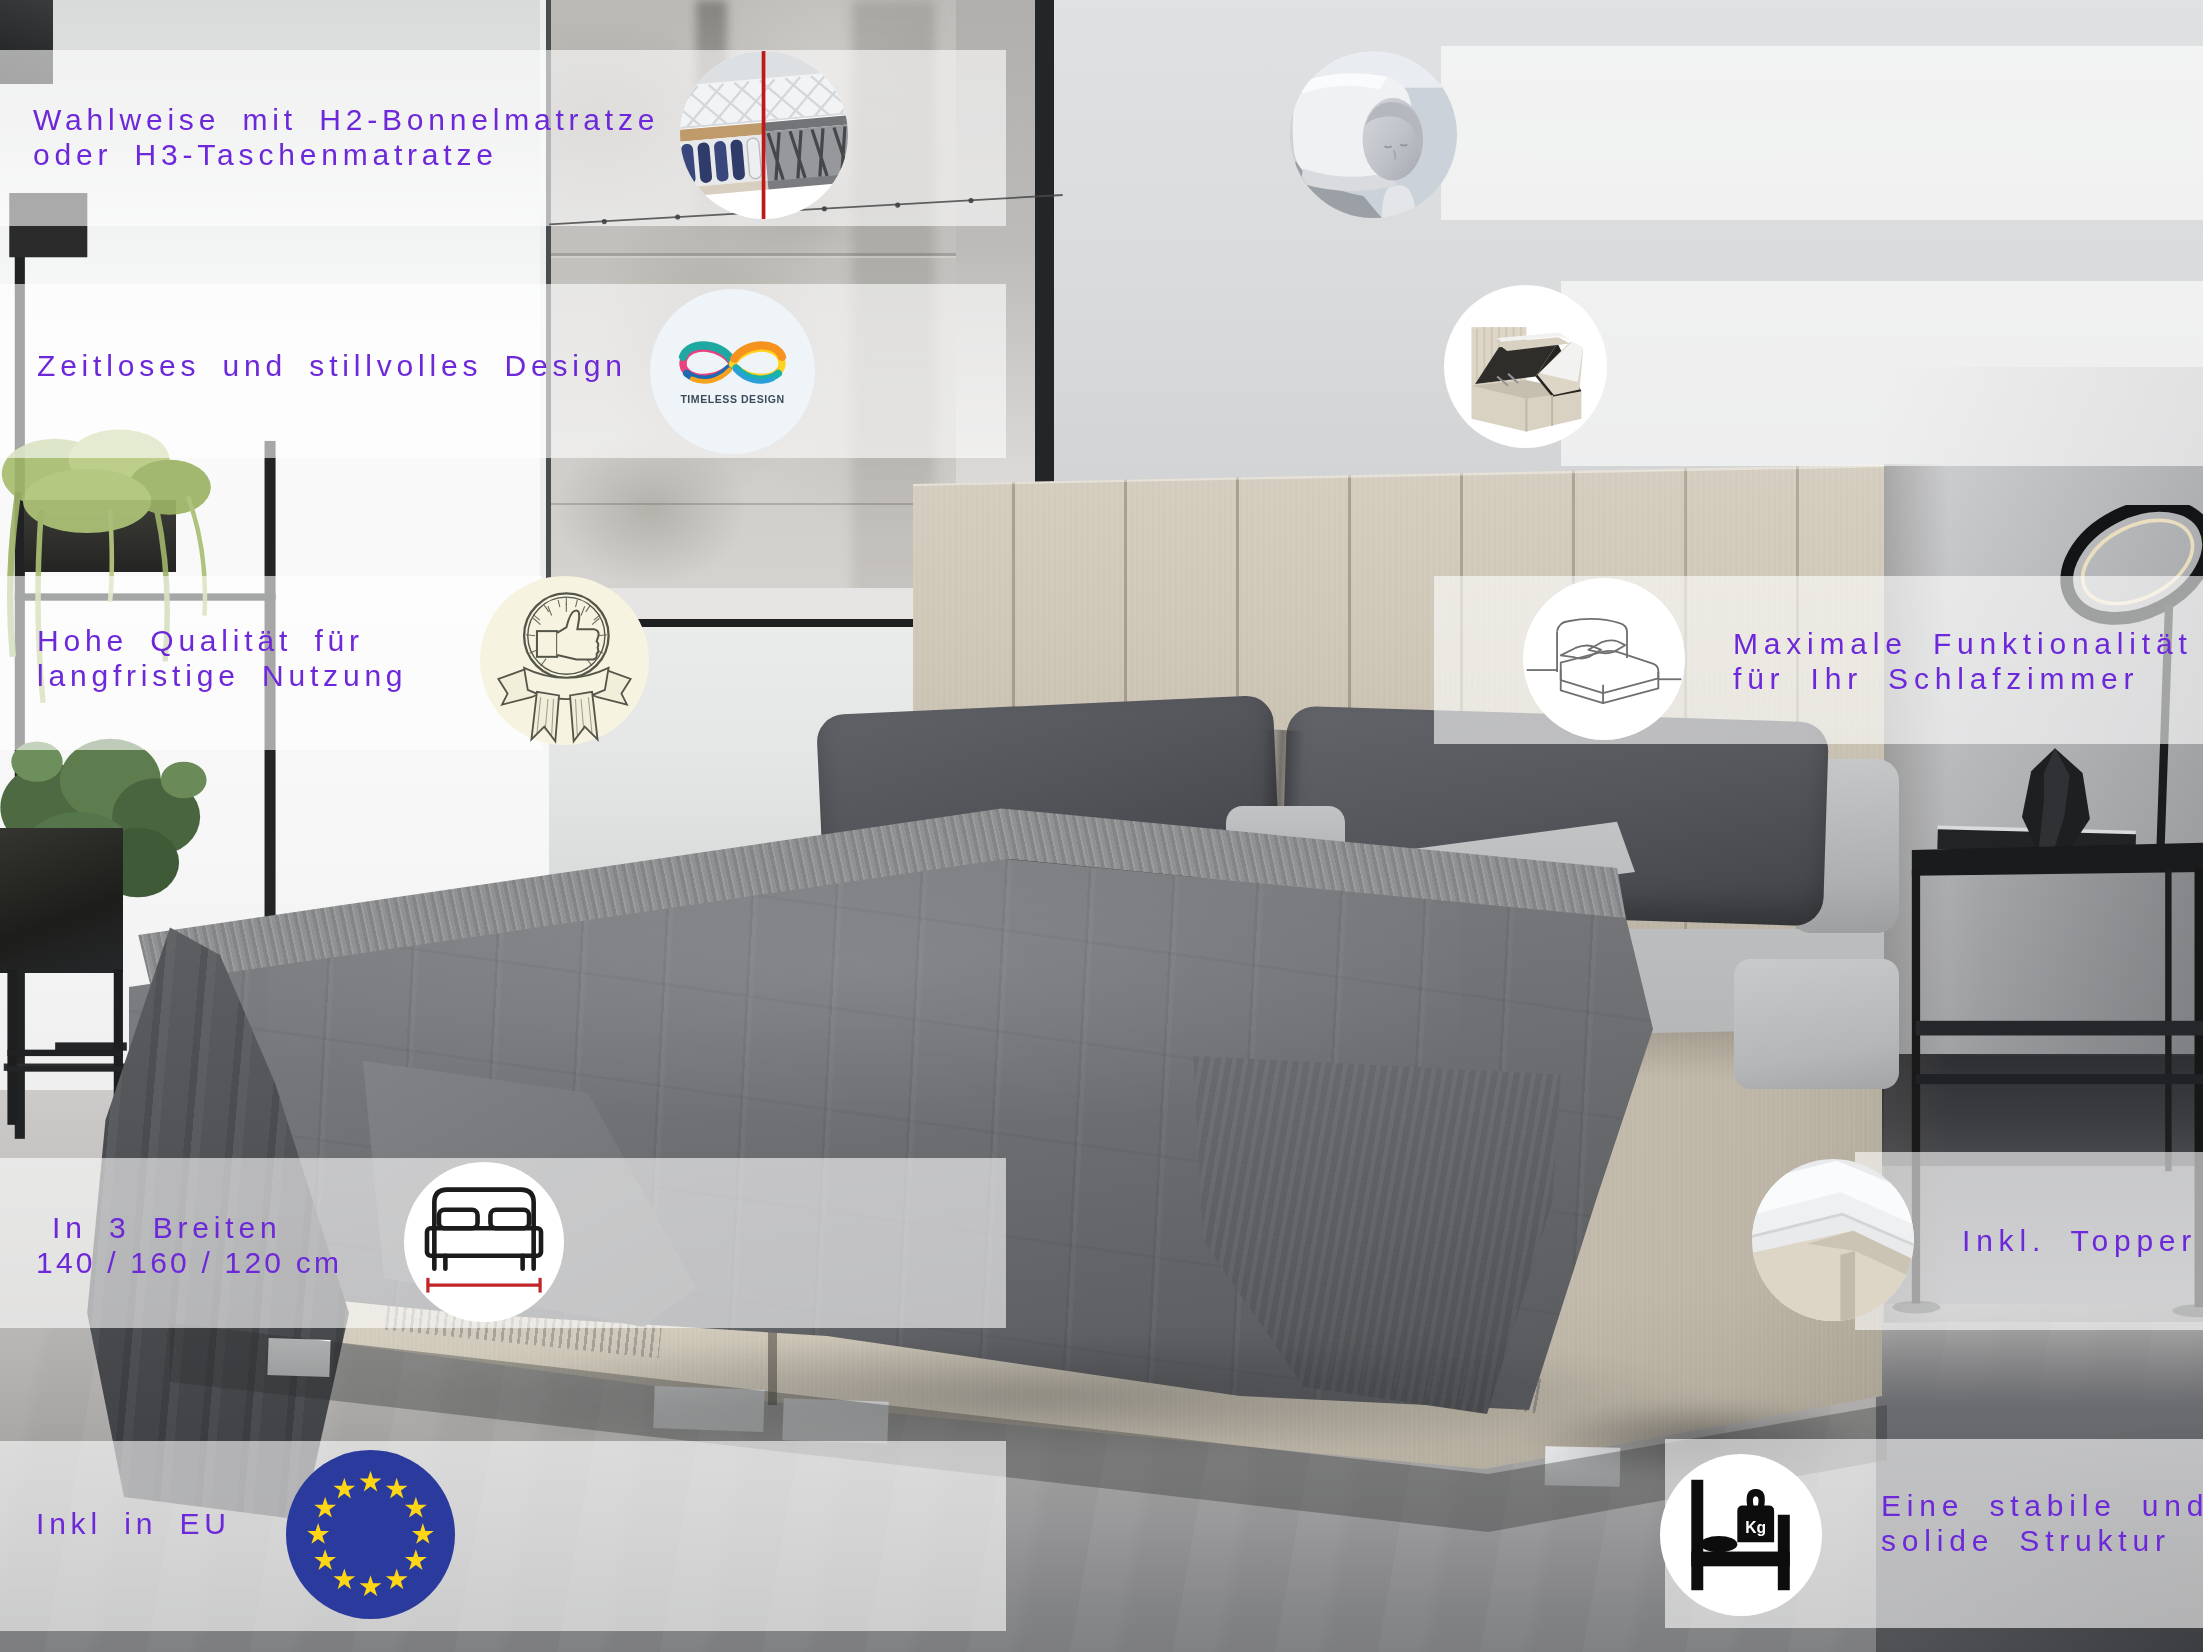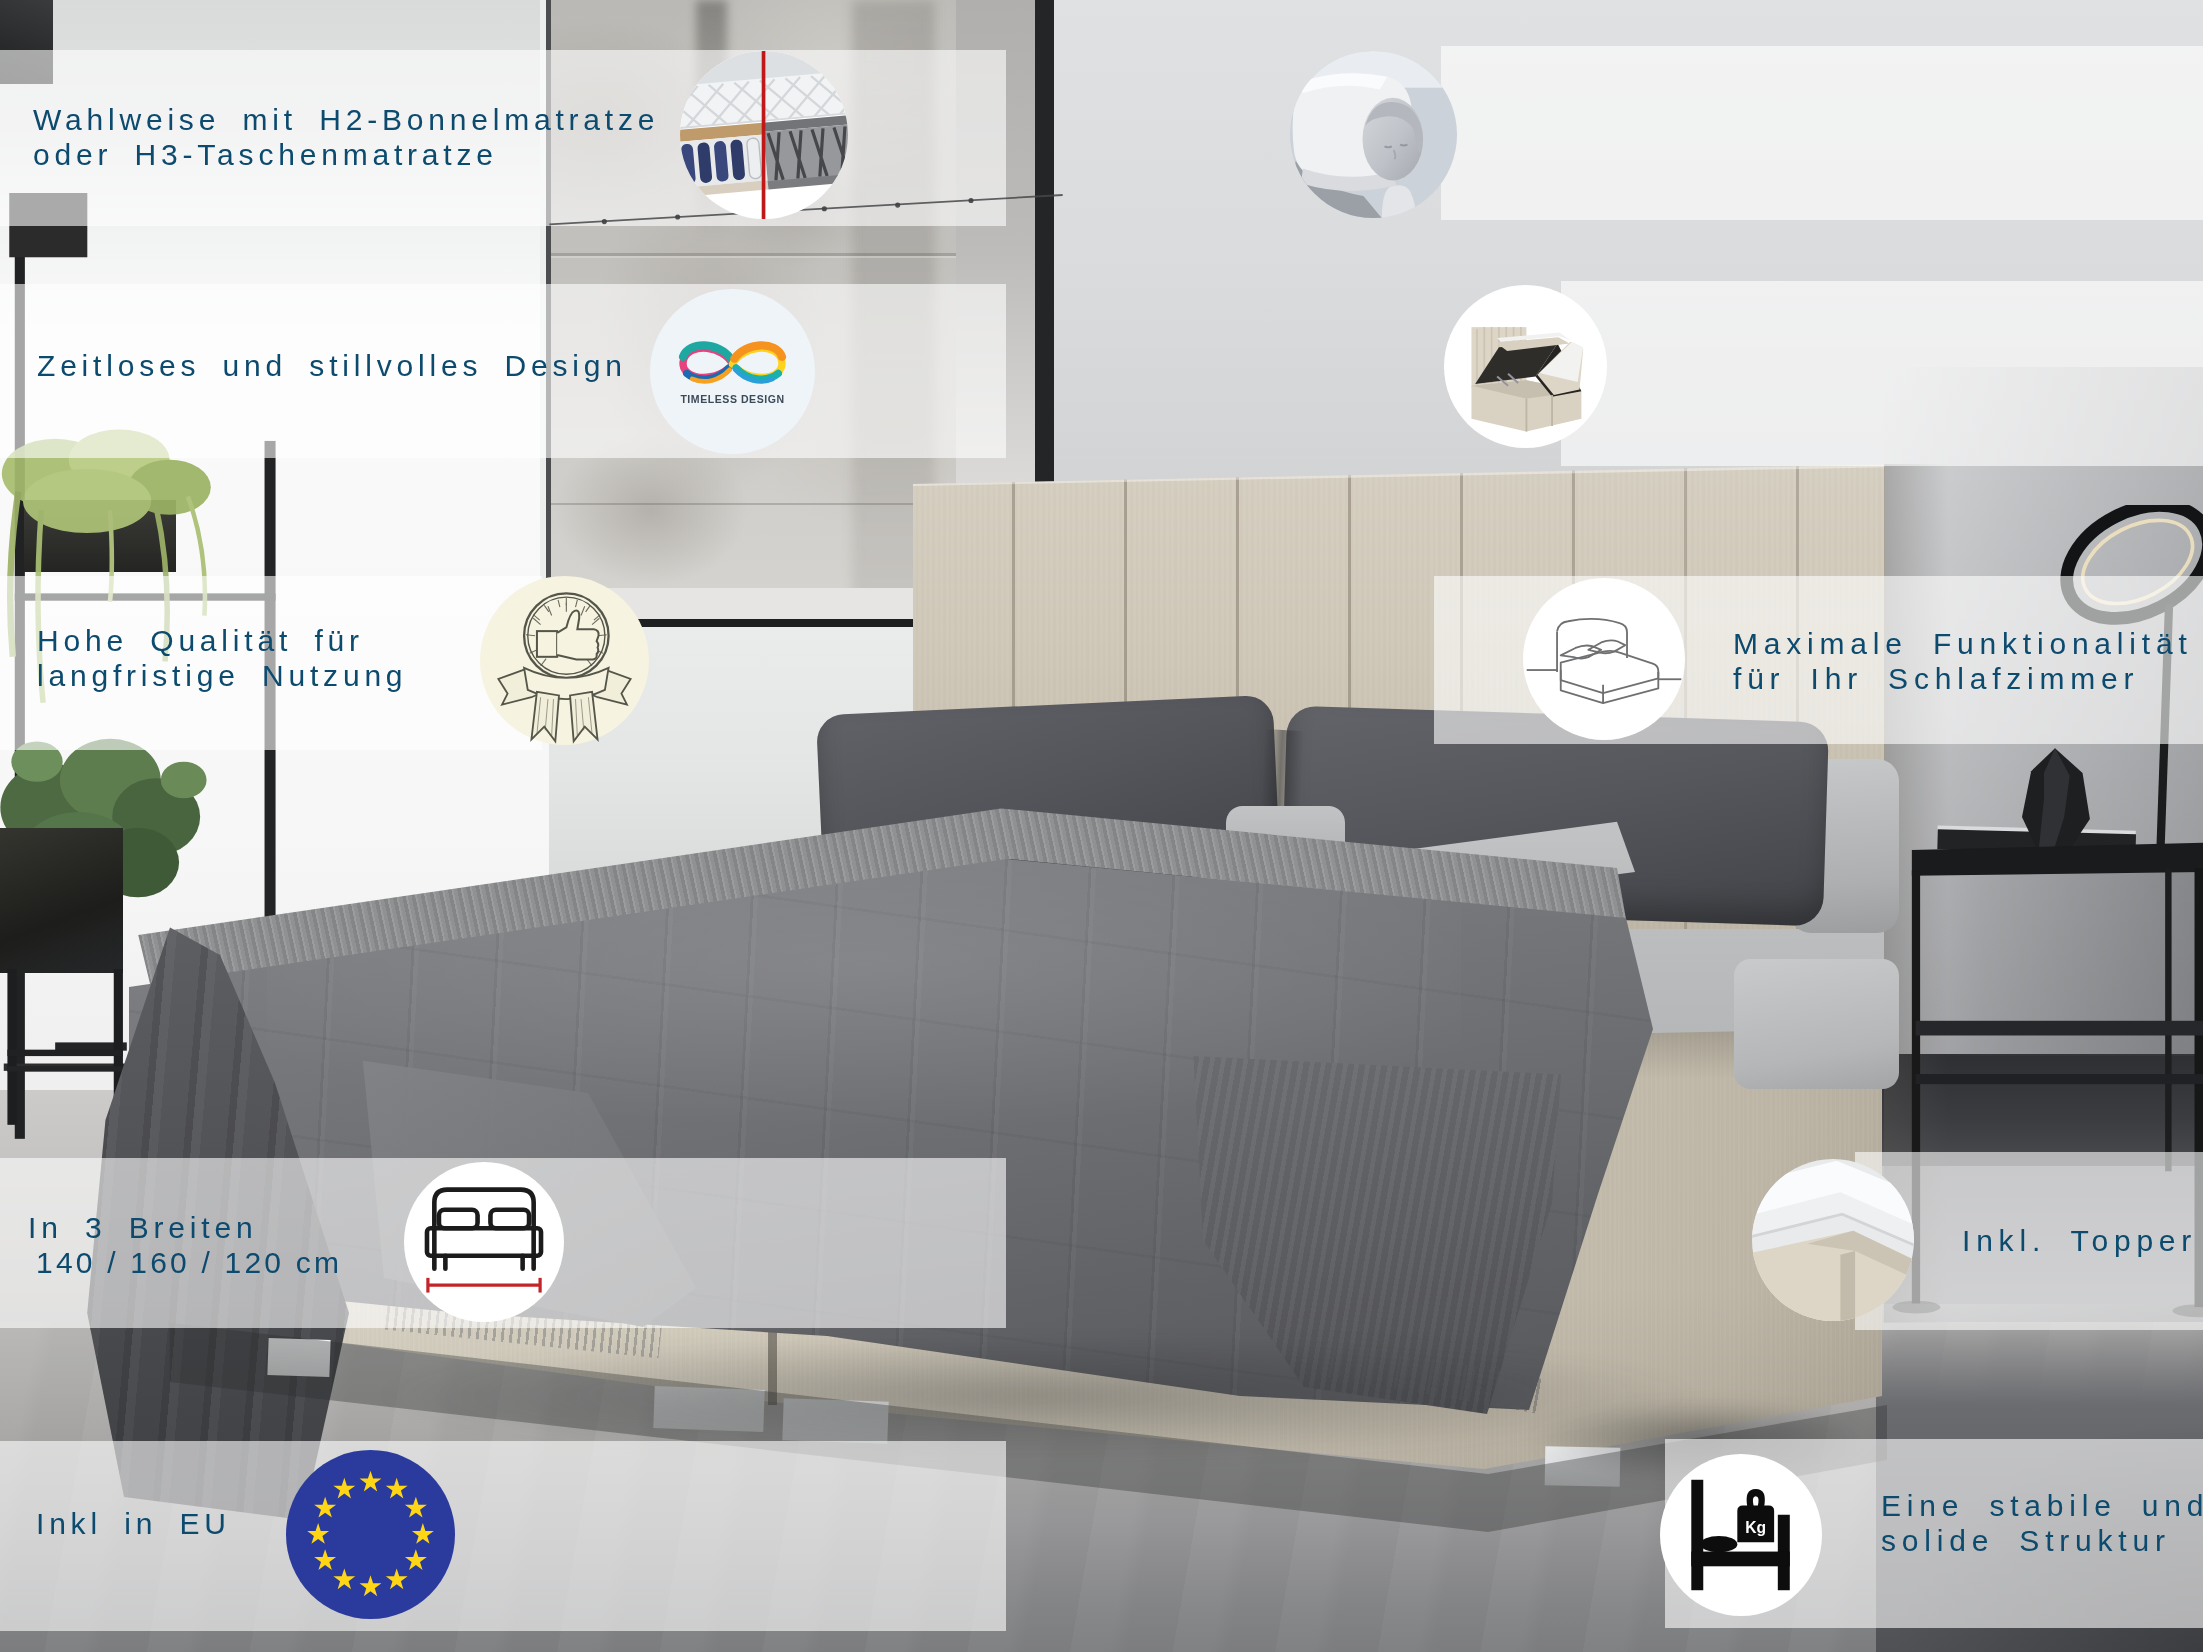--- a/index.html
+++ b/index.html
@@ -1,19 +1,19 @@
 <!DOCTYPE html>
 <html style="font-size:14.7px"><head>
 <meta charset="utf-8">
 <style>
 html,body{margin:0;padding:0;background:#888}
 #stage{position:relative;width:2204px;height:1653px;overflow:hidden;background:#d8d9da;font-family:"Liberation Sans",sans-serif}
 .abs{position:absolute}
 .band{position:absolute;background:rgba(255,255,255,.60)}
-.txt{position:absolute;font-size:30px;line-height:35px;color:#0c4a6e;letter-spacing:4.8px;word-spacing:9.2px;white-space:pre;font-family:"Liberation Sans",sans-serif}
+.txt{position:absolute;font-size:30px;line-height:35px;color:#6d28d9;letter-spacing:4.8px;word-spacing:9.2px;white-space:pre;font-family:"Liberation Sans",sans-serif}
 .txr{letter-spacing:5.8px;word-spacing:11px}
 </style>
 </head>
 <body>
 <div id="stage">
 
 <div class="abs" style="left:0;top:0;width:2204px;height:1377px;background:linear-gradient(180deg,#e0e1e2 0%,#dadbdc 20%,#d0d1d3 40%,#c2c3c5 60%,#b2b3b5 80%,#a9aaac 100%)"></div>
 
 <div class="abs" style="left:1884px;top:367px;width:320px;height:1010px;background:linear-gradient(100deg,rgba(120,121,125,0) 0%,rgba(104,105,109,.22) 45%,rgba(74,75,79,.38) 100%)"></div>
 
@@ -471,21 +471,21 @@
 </svg>
 
 <div class="txt" style="left:33px;top:102px">Wahlweise mit H2-Bonnelmatratze
 oder H3-Taschenmatratze</div>
 
 <div class="txt" style="left:37px;top:623px">Hohe Qualität für
 langfristige Nutzung</div>
 
 <div class="txt" style="left:37px;top:348px">Zeitloses und stillvolles Design</div>
 
-<div class="txt" style="left:28px;top:1210px">In 3 Breiten</div>
+<div class="txt" style="left:52px;top:1210px">In 3 Breiten</div>
 
 <div class="txt" style="left:36px;top:1245px;letter-spacing:3.2px;word-spacing:0px">140 / 160 / 120 cm</div>
 
 <div class="txt" style="left:36px;top:1506px">Inkl in EU</div>
 
 
 
 <div class="txt txr" style="left:1733px;top:626px">Maximale Funktionalität
 für Ihr Schlafzimmer</div>
 

